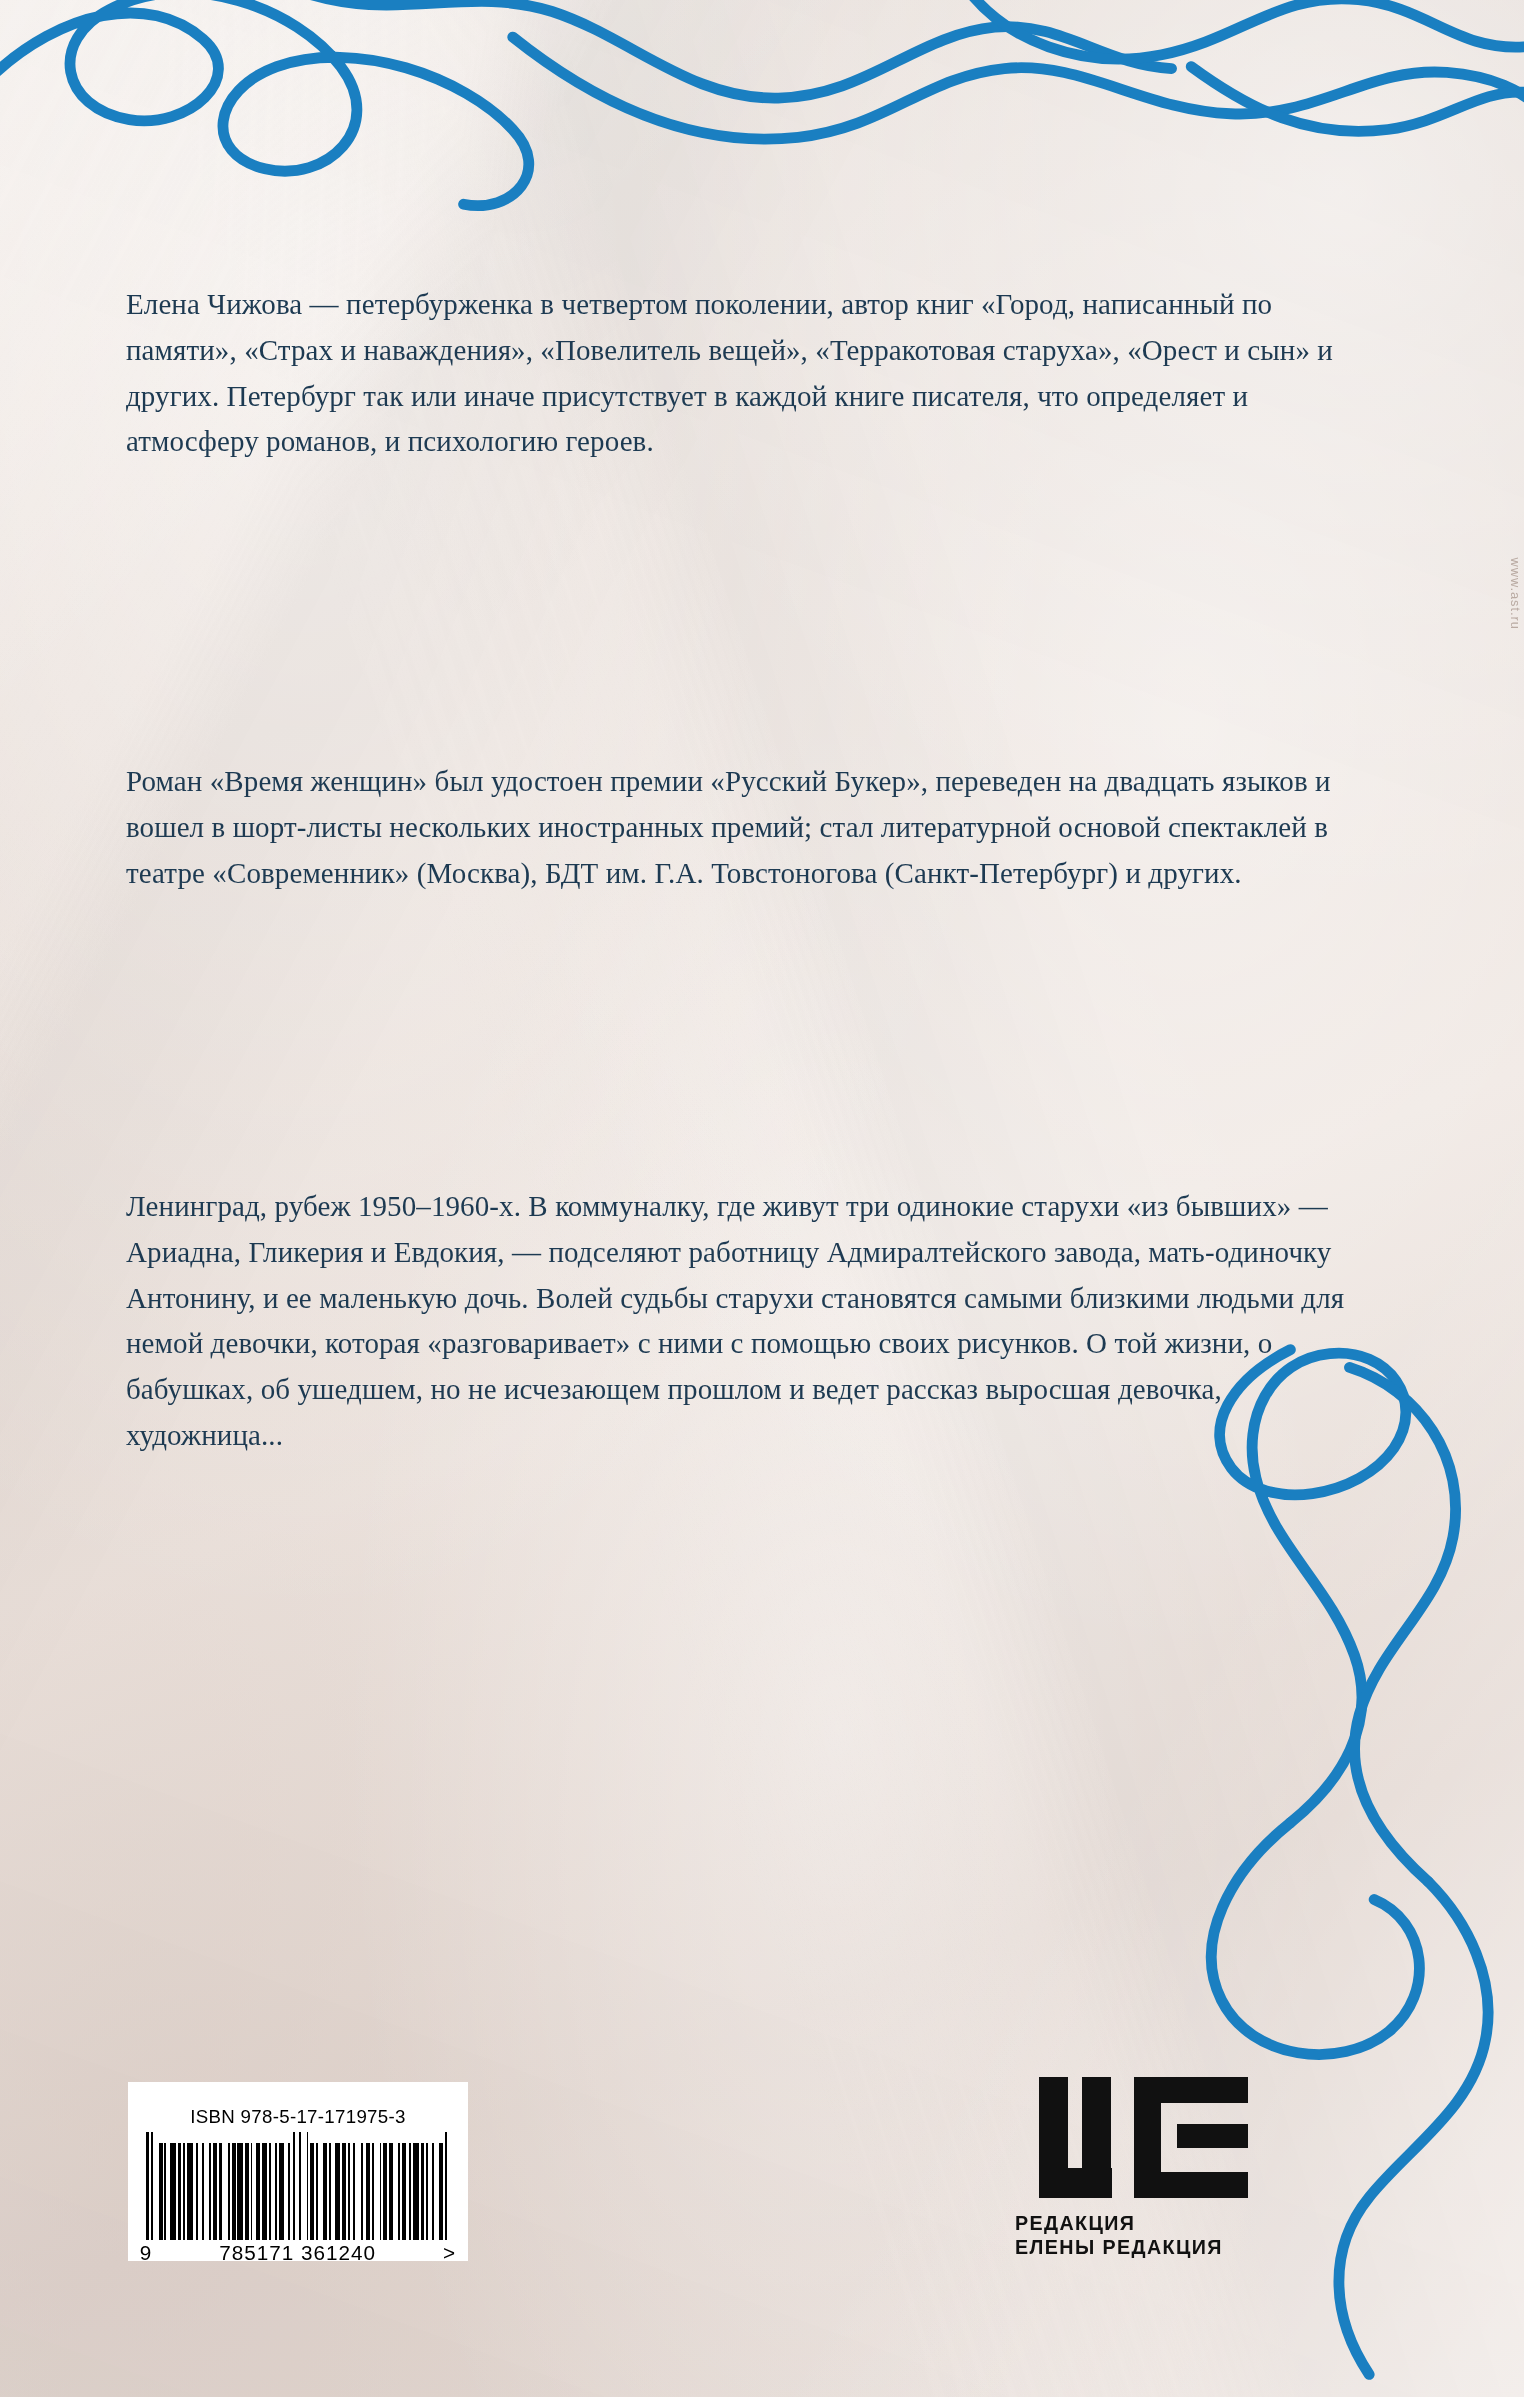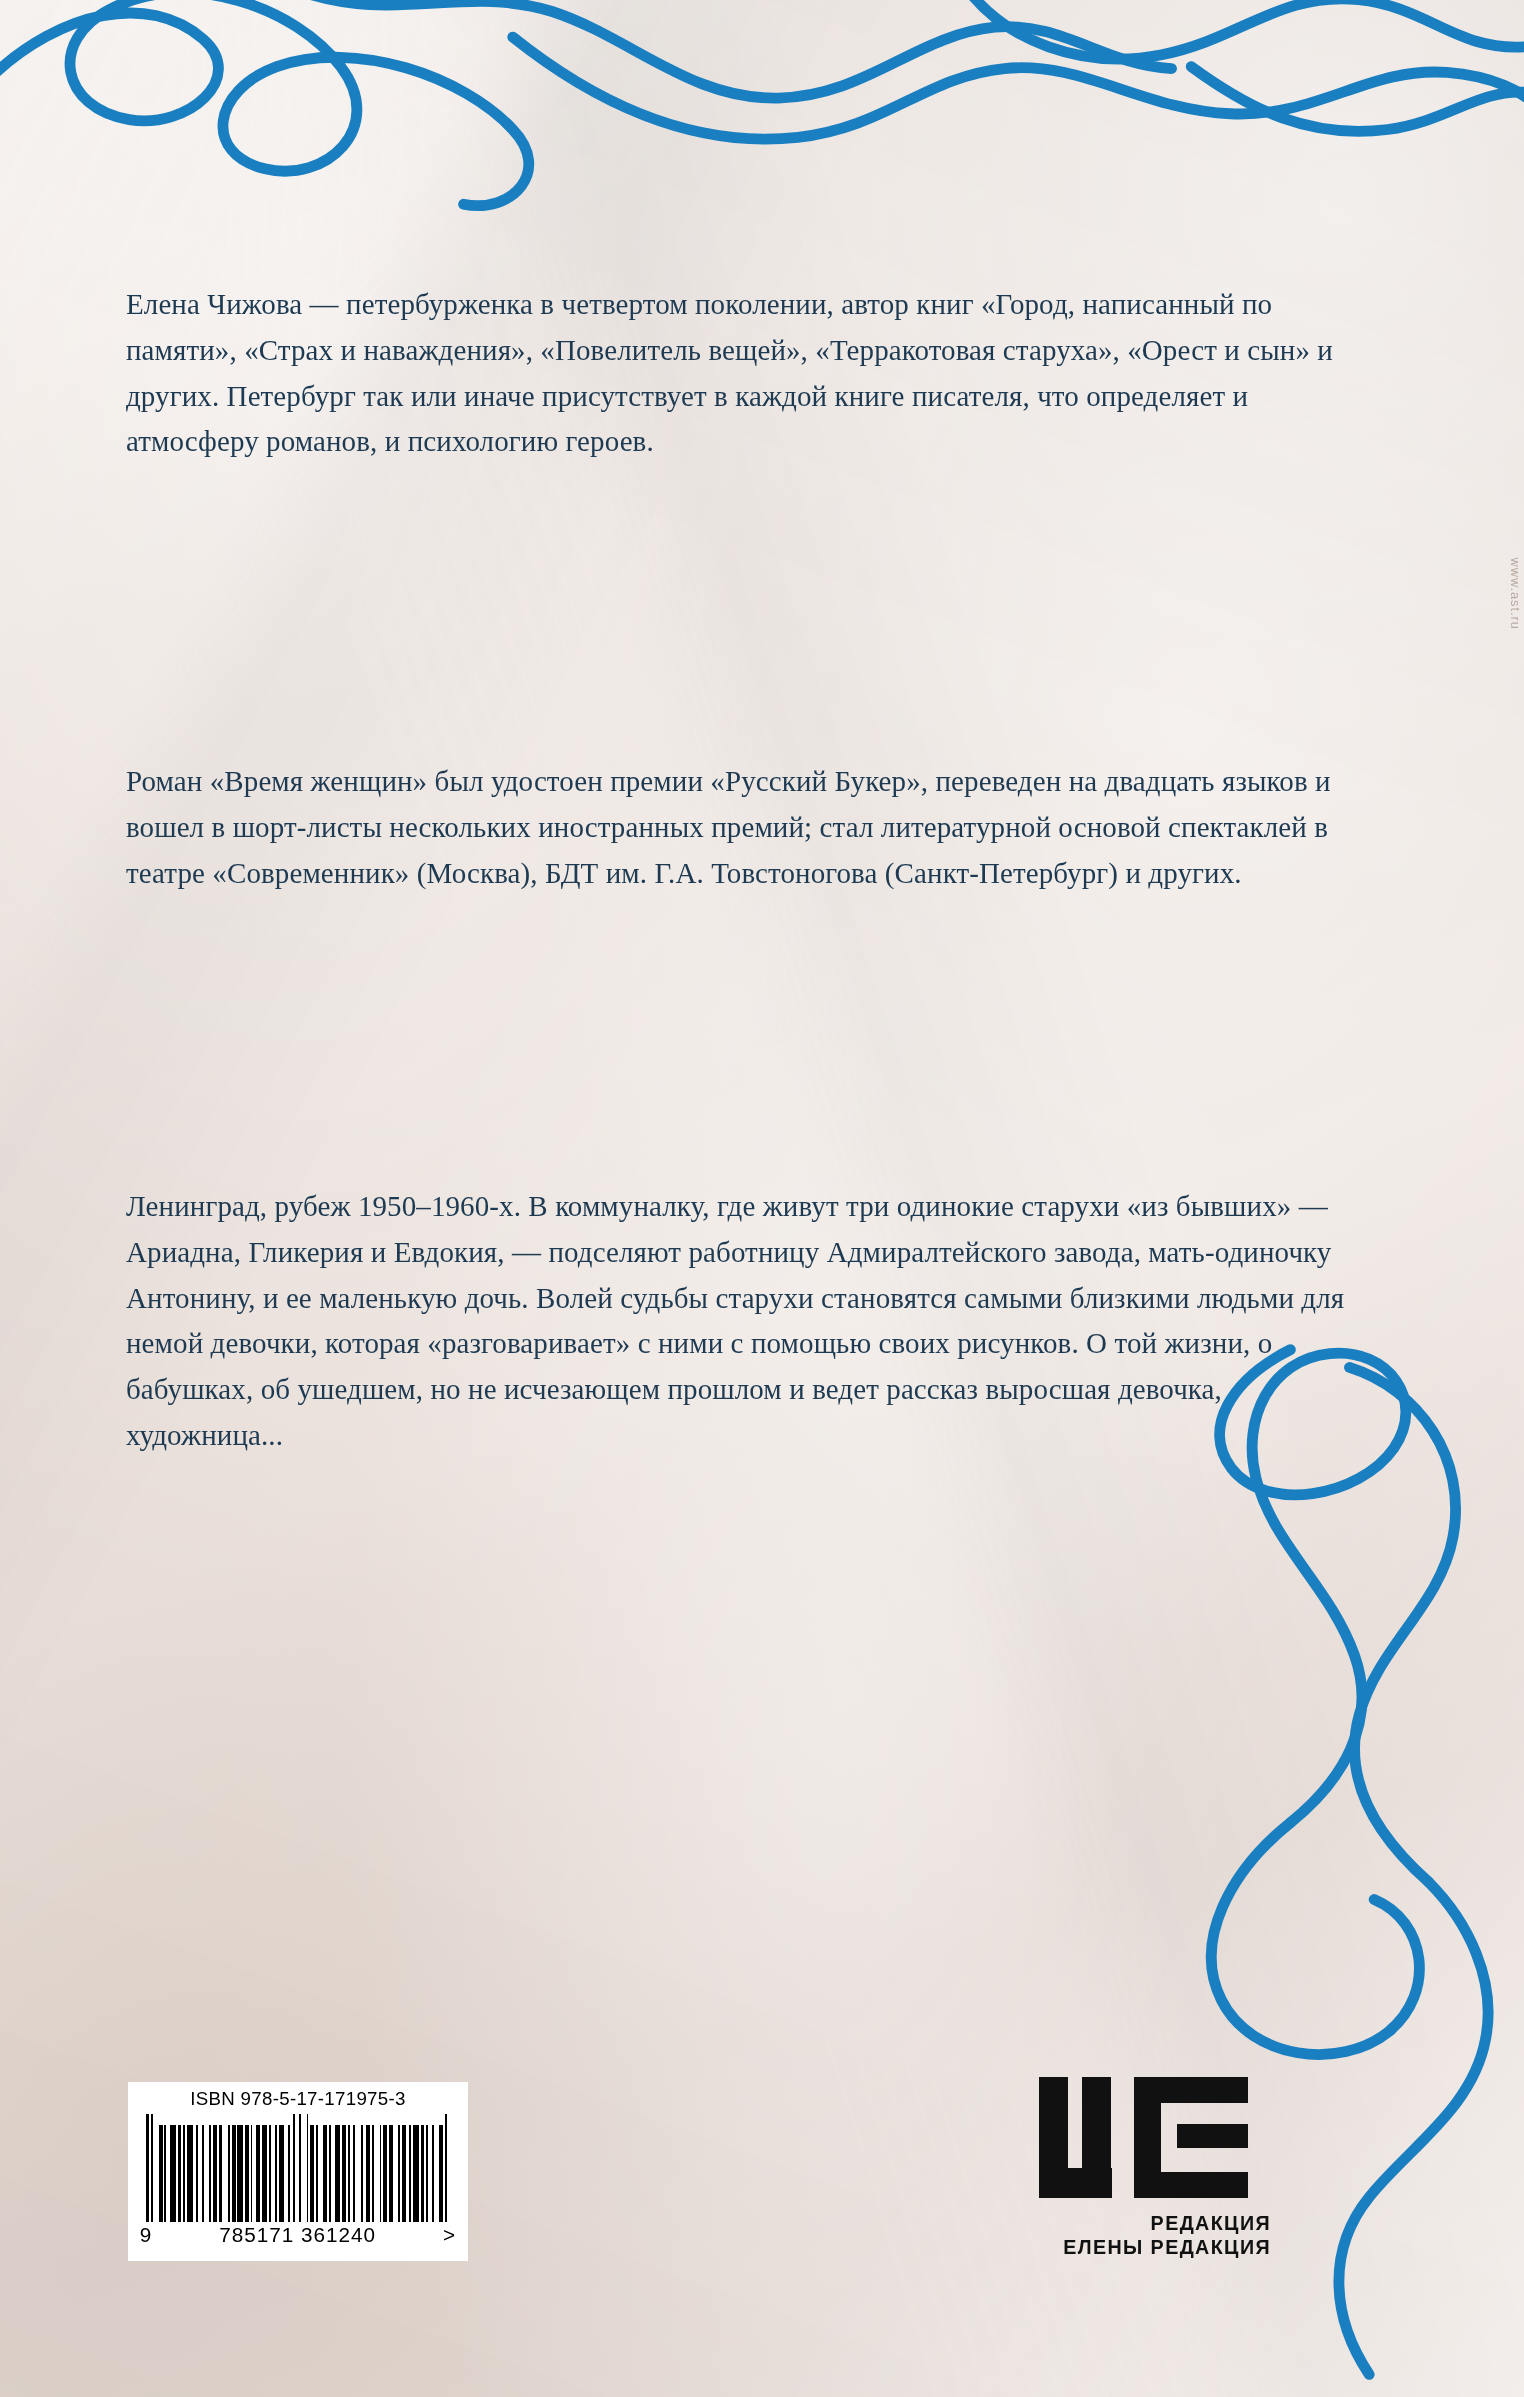--- a/index.html
+++ b/index.html
@@ -86,21 +86,21 @@
     background: #ffffff;
     padding: 5.9px 7.9px 3.9px 7.9px;
     box-sizing: border-box;
   }
   .isbn-label {
     font-family: "Liberation Sans", sans-serif;
     font-size: 18.7px;
     color: #000;
     text-align: center;
     letter-spacing: 0.3px;
-    margin-top: 0;
+    margin-top: 18px;
     margin-bottom: 3.9px;
   }
   .bars {
     display: flex;
     align-items: flex-end;
     height: 108px;
     gap: 0;
     padding: 0 9.9px;
     box-sizing: border-box;
   }
@@ -115,21 +115,21 @@
     box-sizing: border-box;
     letter-spacing: 1px;
   }
 
   
   .logo {
     position: absolute;
     left: 1015px;
     top: 2077px;
     width: 256px;
-    text-align: right;
+    text-align: left;
   }
   .logo-mark {
     width: 209px;
     height: 120px;
     margin: 0 auto;
     position: relative;
   }
   .logo-mark .bar { position: absolute; background: #111; }
   .logo-caption {
     font-family: "Liberation Sans", sans-serif;

